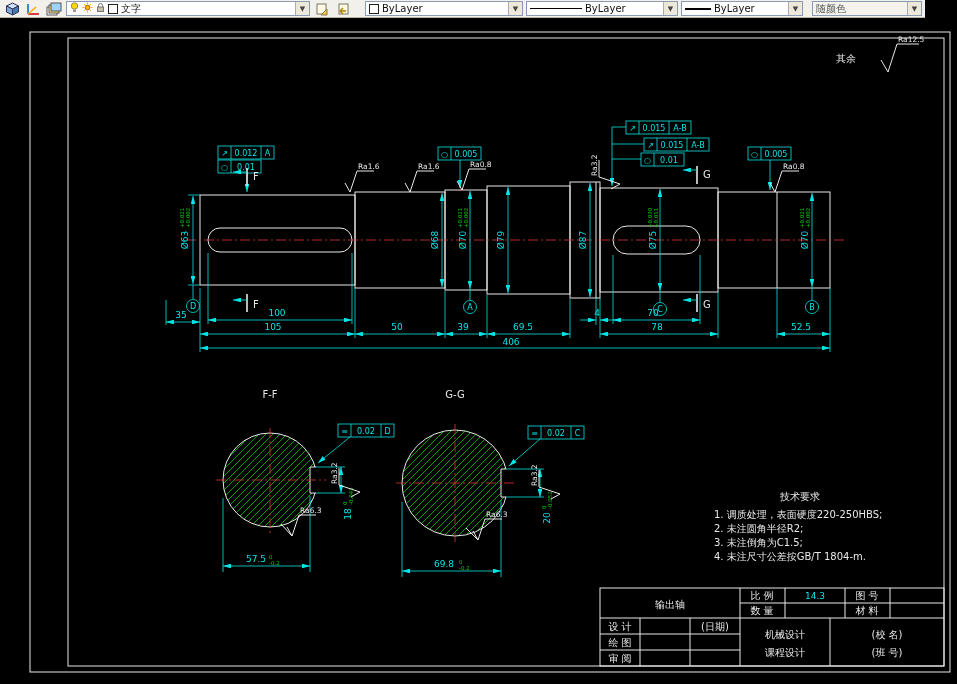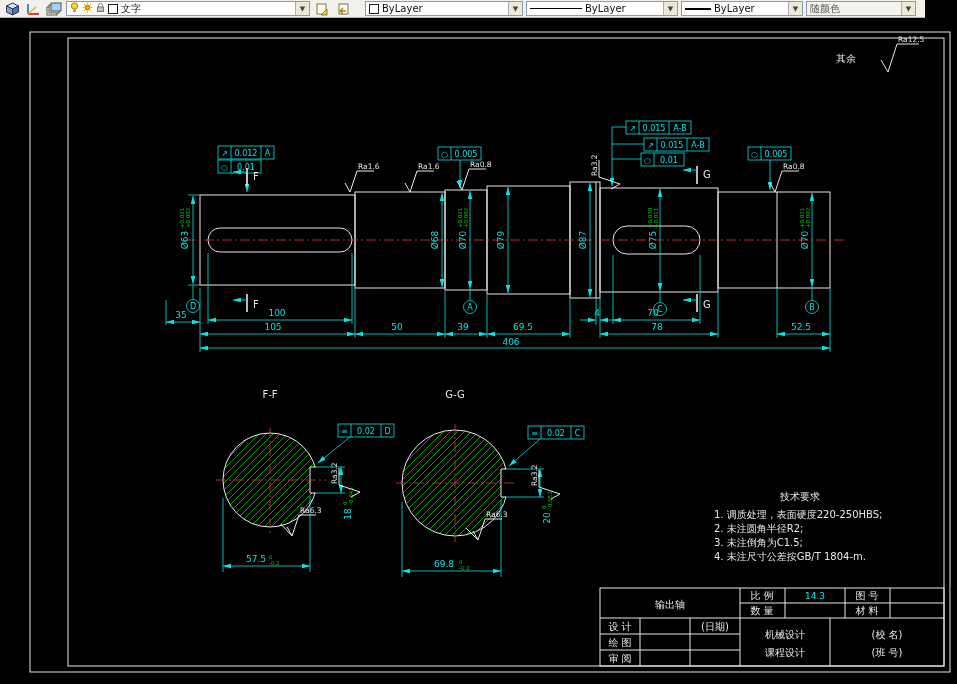--- a/index.html
+++ b/index.html
@@ -110,21 +110,21 @@
       <span class="val">ByLayer</span>
       <span class="dd">▼</span>
     </div>
 
     <div class="combo" style="width:122px">
       <span class="lw-sample"></span>
       <span class="val">ByLayer</span>
       <span class="dd">▼</span>
     </div>
 
-    <div class="combo plot" style="width:110px;">
+    <div class="combo plot" style="width:110px;margin-left:6px">
       <span class="val">随颜色</span>
       <span class="dd">▼</span>
     </div>
   </div>
 
   <div class="canvas">
   <svg width="957" height="666" viewBox="0 18 957 666">
     <defs>
       <marker id="ma" viewBox="0 0 10 6" refX="10" refY="3" markerWidth="10" markerHeight="6" orient="auto-start-reverse">
             <path d="M0,0L10,3L0,6Z" fill="#00e5e5"></path>

